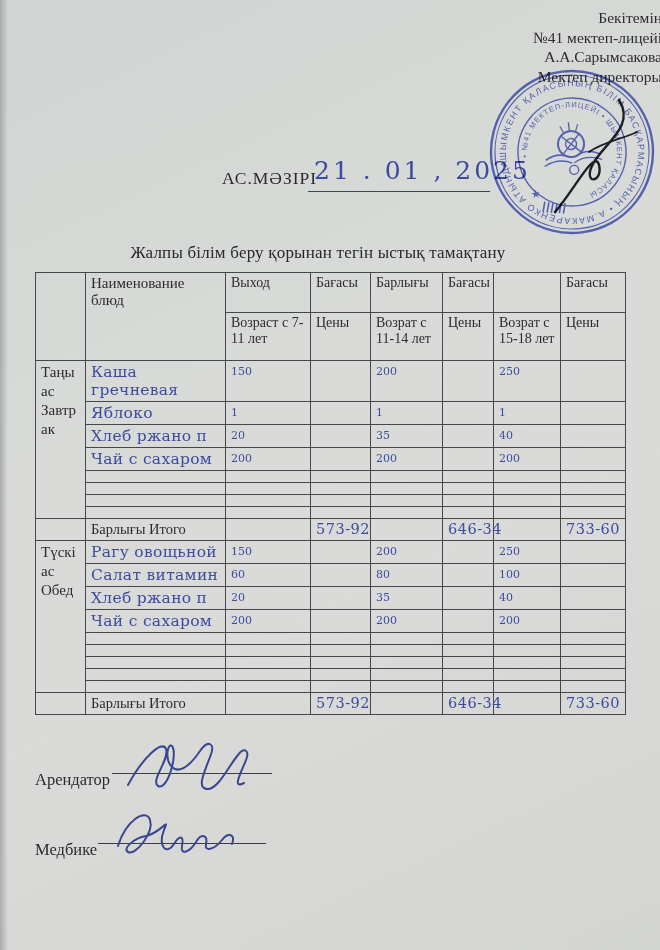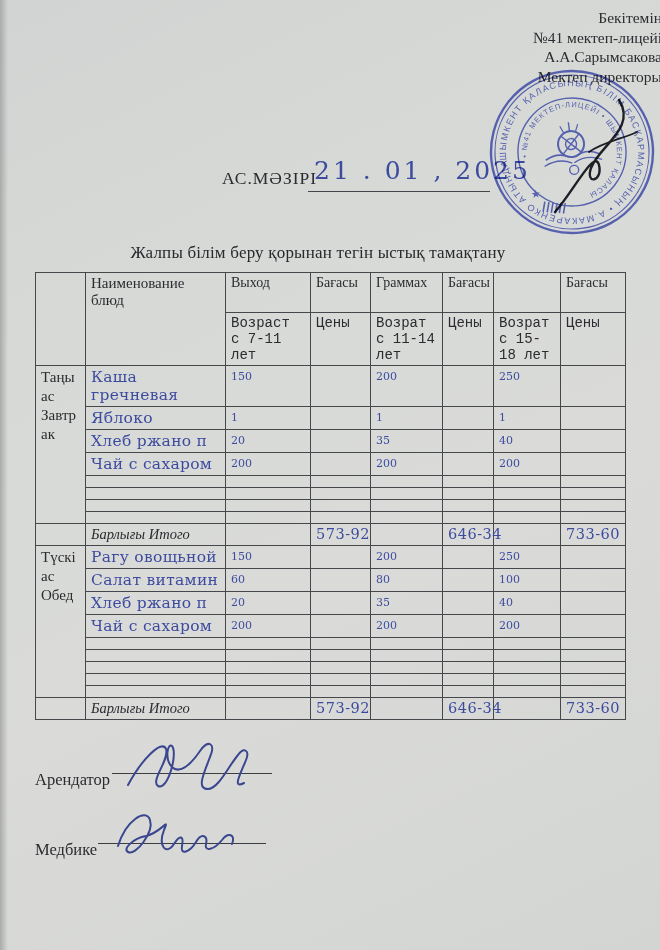--- a/index.html
+++ b/index.html
@@ -60,36 +60,36 @@
     font-size:14px;color:#2b2b30;z-index:1;border-radius:18px;
   }
   table.menu td, table.menu th{
     border:1px solid #46474b;
     padding:2px 5px;
     font-weight:normal;
     overflow:visible;white-space:normal;
     vertical-align:top;text-align:left;
   }
   tr.hrow1{height:40px;}
-  tr.hrow2{height:48px;font-family:Liberation Mono, monospace;}
+  tr.hrow2{height:48px;}
   tr.r-data{height:22px;}
   tr.r-empty{height:12px;}
   tr.r-empty td{padding:0 5px;}
   tr.r-total{height:19px;}
   .name-head{text-align:center;vertical-align:top;font-size:15px;}
   .section-cell{
     text-align:center;vertical-align:middle;
     font-size:15px;line-height:19px;padding:0 1px;
     overflow-wrap:anywhere;
   }
   td.dish{white-space:nowrap;}
   td.dish .hand{font-size:15.5px;letter-spacing:.3px;}
   td.val{text-align:center;vertical-align:middle;}
   td.val .hand{font-size:11px;}
-  td.total-label{font-size:14.5px;padding-left:8px;vertical-align:middle;font-style:italic;}
+  td.total-label{font-size:14.5px;padding-left:8px;vertical-align:middle;}
   td.total-val{vertical-align:middle;padding:0 0 0 2px;}
   td.total-val .hand{font-size:14.5px;white-space:nowrap;letter-spacing:.5px;}
   .footer-line{position:absolute;z-index:1;}
   .footer-label{font-size:16.5px;color:#2b2b30;}
   .sig-rule{position:absolute;border-bottom:1.5px solid #3c3d42;}
   .sig-svg{position:absolute;z-index:2;}
 </style>
 </head>
 <body>
 
@@ -169,21 +169,21 @@
         <col style="width:51px">
         <col style="width:67px">
         <col style="width:65px">
     </colgroup>
     <tbody>
       <tr class="hrow1">
         <th rowspan="2"></th>
         <th rowspan="2" class="name-head">Наименование блюд</th>
         <th>Выход</th>
         <th>Бағасы</th>
-        <th>Граммах</th>
+        <th>Барлығы</th>
         <th>Бағасы</th>
         <th></th>
         <th>Бағасы</th>
       </tr>
       <tr class="hrow2">
         <th>Возраст с 7-11 лет</th>
         <th>Цены</th>
         <th>Возрат с  11-14 лет</th>
         <th>Цены</th>
         <th>Возрат с  15-18 лет</th>

